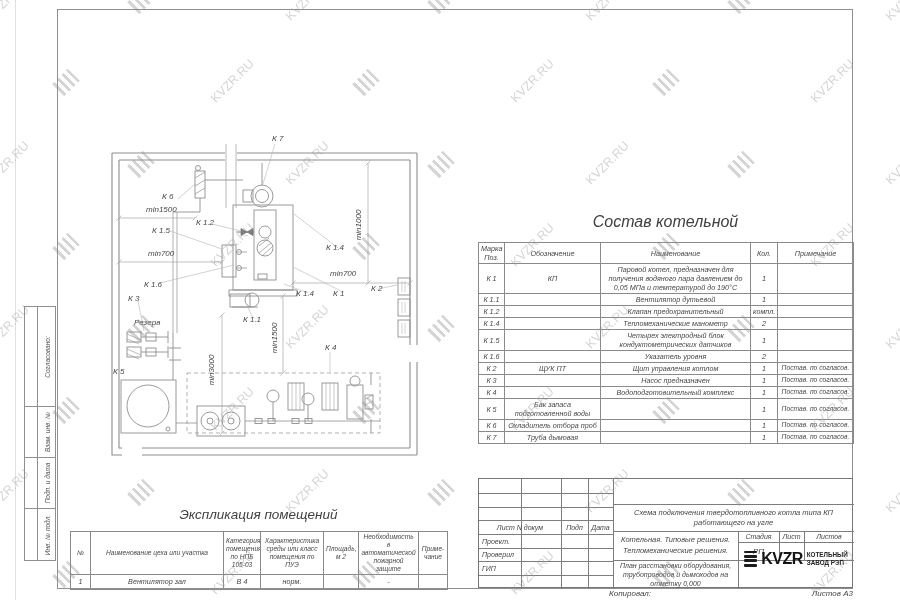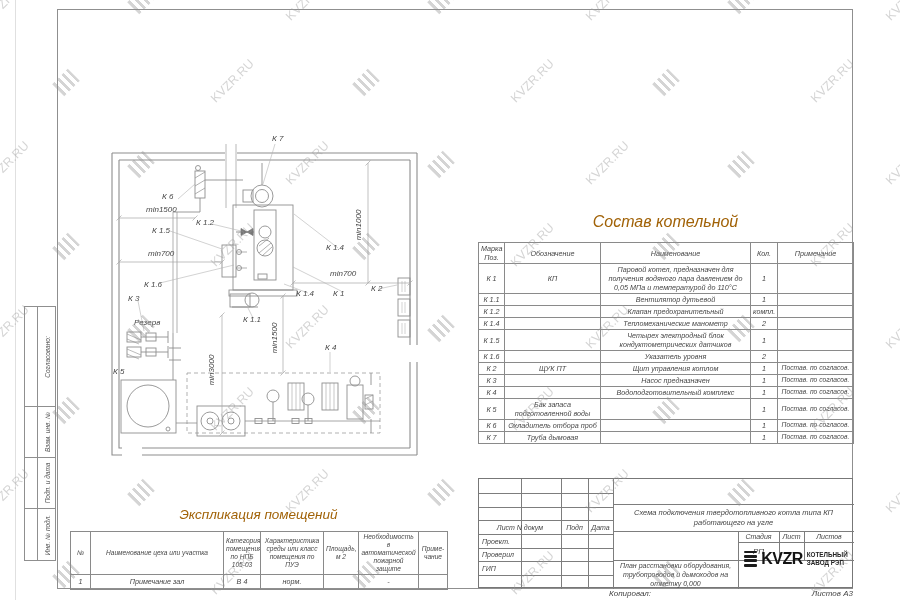--- a/index.html
+++ b/index.html
@@ -12,21 +12,21 @@
   .wm-logo{position:absolute;width:22px;height:17px;opacity:.38;transform:rotate(-45deg);
            background:repeating-linear-gradient(90deg,#8f8f8f 0 3px,transparent 3px 6.5px);}
   
   .sheet-edge{position:absolute;left:15px;top:0;width:0;height:600px;border-left:1px solid #e0e0e0;}
   .sheet-frame{position:absolute;left:57px;top:9px;width:796px;height:580px;
                border:1px solid #8f8f8f;box-sizing:border-box;z-index:1;}
   
   .vl{position:absolute;width:0;border-left:1px solid #7d7d7d;}
   .hl{position:absolute;height:0;border-top:1px solid #7d7d7d;}
   
-  .dwg-title{position:absolute;text-align:center;font-style:italic;color:#a16207;z-index:2;}
+  .dwg-title{position:absolute;text-align:center;font-style:italic;color:#404040;z-index:2;}
   table{border-collapse:collapse;}
   .dtable{position:absolute;z-index:2;table-layout:fixed;}
   .dtable td,.dtable th{border:1px solid #8a8a8a;font:italic 7.2px/1.25 "Liberation Sans",sans-serif;
       color:#474747;text-align:center;vertical-align:middle;padding:1px 2px;font-weight:normal;
       overflow:hidden;}
   .dtable .c-note{font-size:6.7px;white-space:nowrap;}
   .etable th{font-size:6.6px;line-height:1.2;}
   .etable td{height:12px;}
   
   #titleblock{position:absolute;left:478px;top:478px;width:375px;height:110px;
@@ -260,21 +260,21 @@
       <th>Обозначение</th>
       <th>Наименование</th>
       <th>Кол.</th>
       <th>Примечание</th>
     </tr>
   </thead>
   <tbody>
       <tr>
         <td class="c-pos">К 1</td>
         <td class="c-oboz">КП</td>
-        <td class="c-name">Паровой котел, предназначен для получения водяного пара давлением до 0,05 МПа и температурой до 110°С</td>
+        <td class="c-name">Паровой котел, предназначен для получения водяного пара давлением до 0,05 МПа и температурой до 190°С</td>
         <td class="c-qty">1</td>
         <td class="c-note"></td>
       </tr>
       <tr>
         <td class="c-pos">К 1.1</td>
         <td class="c-oboz"></td>
         <td class="c-name">Вентилятор дутьевой</td>
         <td class="c-qty">1</td>
         <td class="c-note"></td>
       </tr>
@@ -370,21 +370,21 @@
       <th>Категория помещения по НПБ 105-03</th>
       <th>Характеристика среды или класс помещения по ПУЭ</th>
       <th>Площадь, м 2</th>
       <th>Необходимость в автоматической пожарной защите</th>
       <th>Приме-чание</th>
     </tr>
   </thead>
   <tbody>
     <tr>
       <td>1</td>
-      <td>Примечание зал</td>
+      <td>Вентилятор зал</td>
       <td>В 4</td>
       <td>норм.</td>
       <td></td>
       <td>-</td>
       <td></td>
     </tr>
   </tbody>
 </table>
 
 <div id="titleblock">
@@ -411,20 +411,21 @@
   <div class="cell tb-small" style="left:0;top:41px;width:82px;height:14px;">Лист N докум</div>
   <div class="cell tb-small" style="left:82px;top:41px;width:27px;height:14px;">Подп</div>
   <div class="cell tb-small" style="left:109px;top:41px;width:25px;height:14px;">Дата</div>
   <div class="cell tb-role" style="left:0;top:55px;width:42px;height:14px;">Проект.</div>
   <div class="cell tb-role" style="left:0;top:69px;width:42px;height:13px;">Проверил</div>
   <div class="cell tb-role" style="left:0;top:82px;width:42px;height:14px;">ГИП</div>
 
 
   <div class="cell tb-sub" style="left:134px;top:25px;width:241px;height:27px;">Схема подключения твердотопливного котла типа КП работающего на угле</div>
 
+  <div class="cell tb-obj" style="left:134px;top:52px;width:125px;height:29px;">Котельная. Типовые решения. Тепломеханические решения.</div>
 
   <div class="cell tb-sheetname" style="left:134px;top:81px;width:125px;height:29px;">План расстановки оборудования, трубопроводов и дымоходов на отметку 0,000</div>
 
   <div class="cell tb-small" style="left:259px;top:52px;width:41px;height:11px;">Стадия</div>
   <div class="cell tb-small" style="left:300px;top:52px;width:25px;height:11px;">Лист</div>
   <div class="cell tb-small" style="left:325px;top:52px;width:50px;height:11px;">Листов</div>
   <div class="cell" style="left:259px;top:63px;width:41px;height:18px;font-size:8px;">РП</div>
   <div class="cell" style="left:300px;top:63px;width:25px;height:18px;font-size:8px;">-</div>
   <div class="cell" style="left:325px;top:63px;width:50px;height:18px;font-size:8px;">-</div>
 

